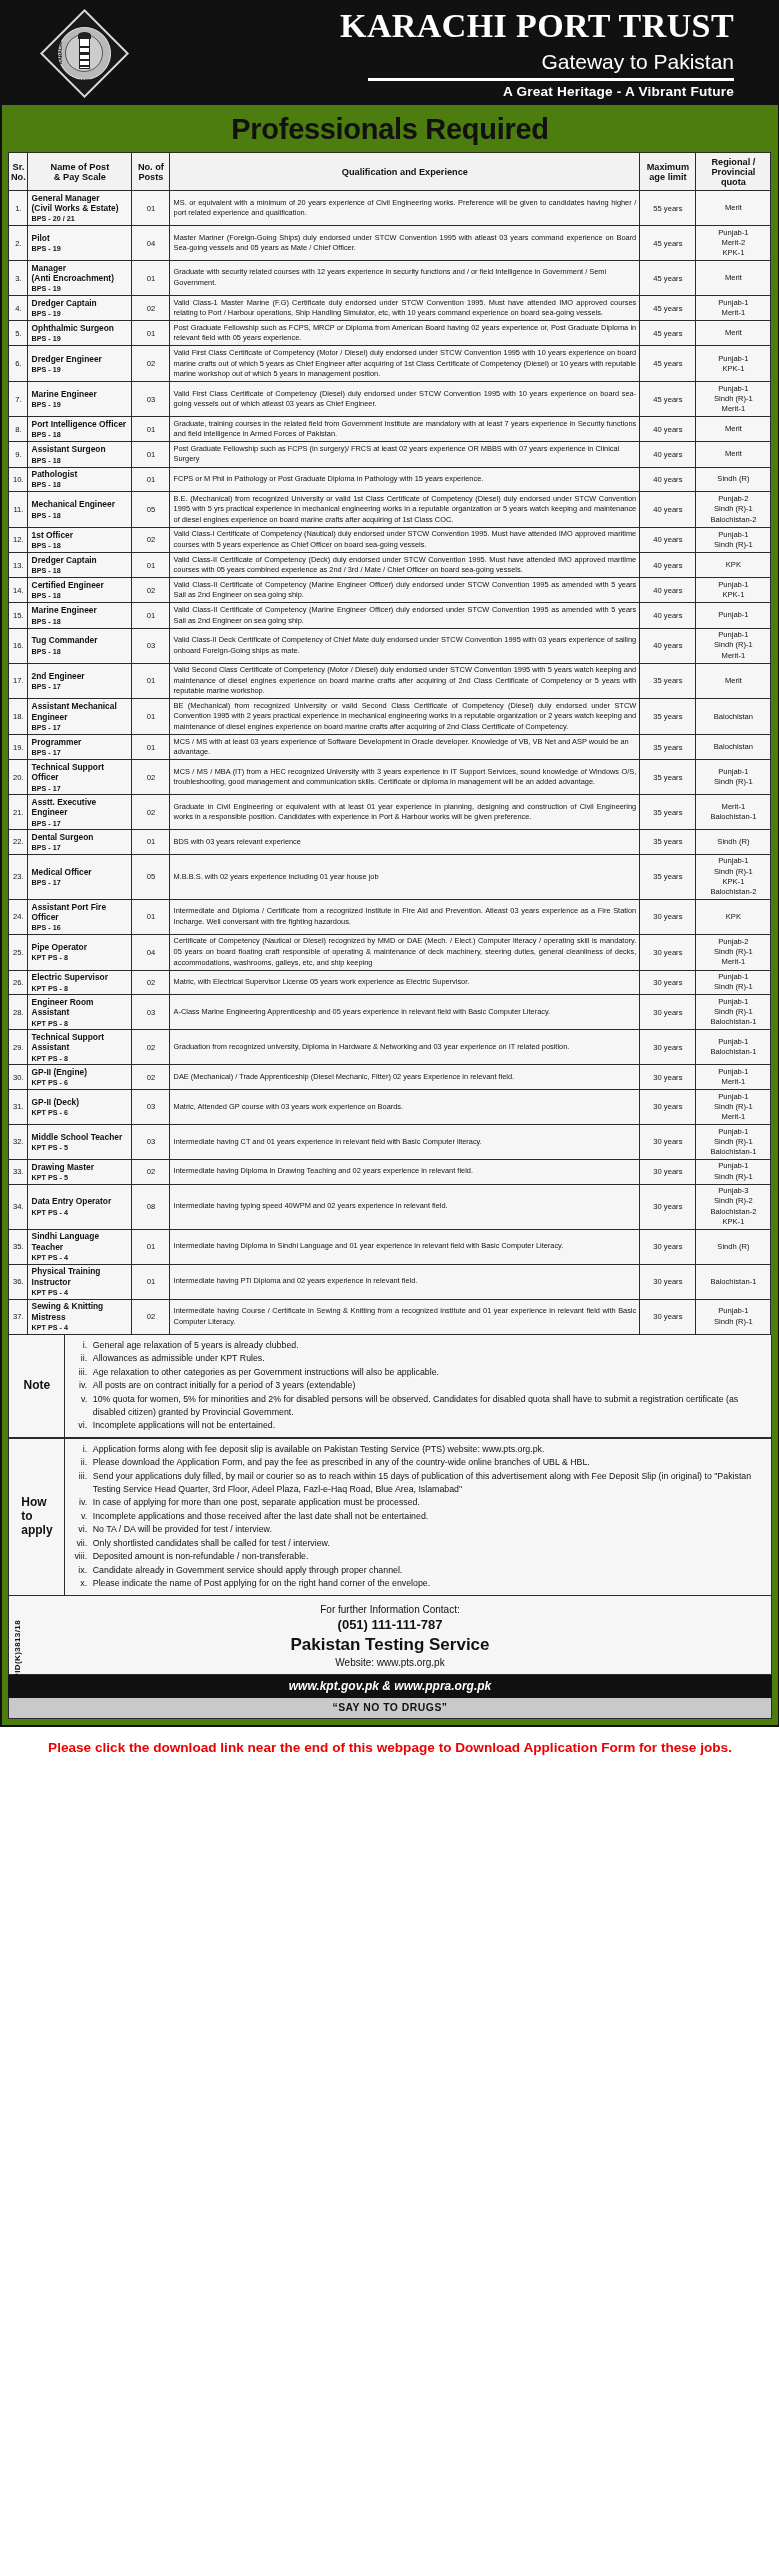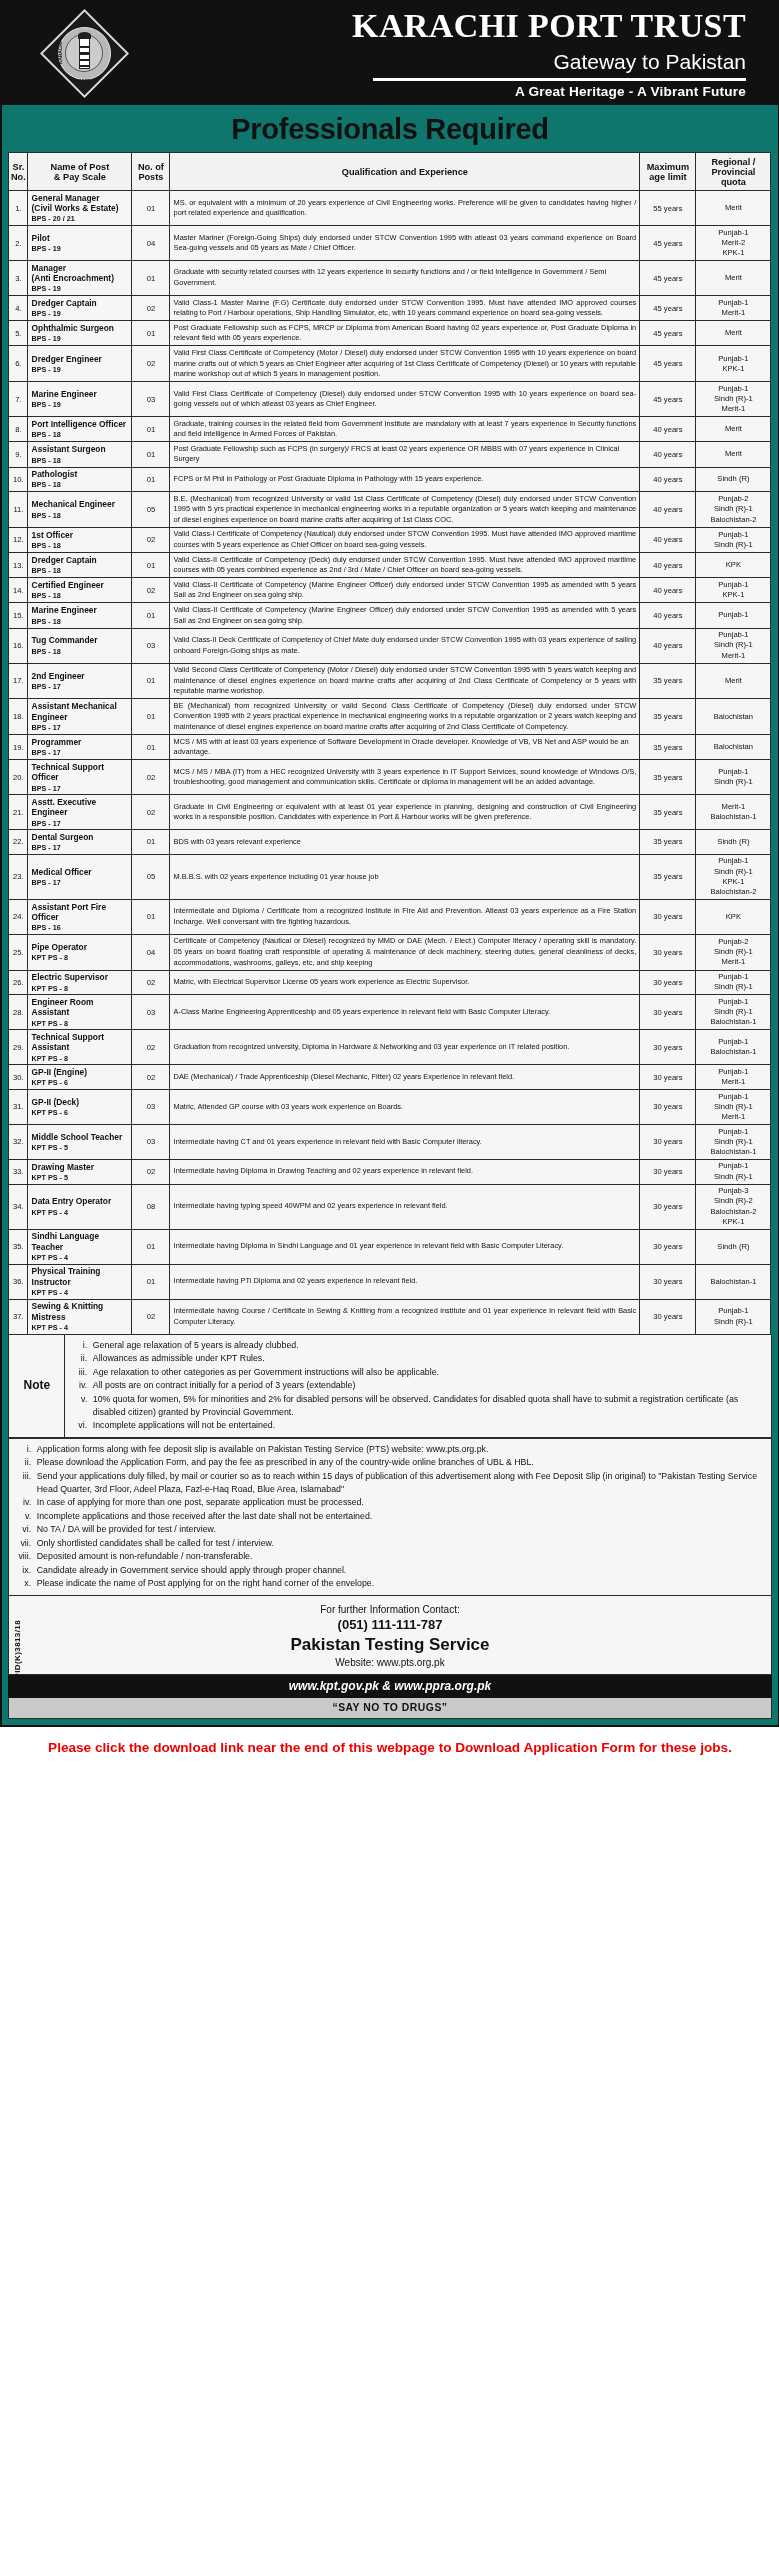--- a/index.html
+++ b/index.html
@@ -74,21 +74,21 @@
   }
   .logo .lbl {
     position:absolute; color:#1a1a1a; font-size:4.8px; font-weight:bold;
     font-family:"Liberation Sans", sans-serif;
   }
   .logo .lbl-top   { left:50%; transform:translateX(-50%); top:13.6px; }
   .logo .lbl-bot   { left:50%; transform:translateX(-50%); bottom:13px; }
   .logo .lbl-left  { left:8px; top:50%; transform:translateY(-50%) rotate(-90deg); }
   .logo .lbl-right { right:8px; top:50%; transform:translateY(-50%) rotate(90deg); }
 
-  .header-text { flex: 1; padding-right: 32px; }
+  .header-text { flex: 1; padding-right: 44px; }
   .kpt-title {
     color:#ffffff;
     font-family:"Liberation Serif", serif;
     font-weight: bold;
     font-size: 34px;
     letter-spacing: 0.4px;
     line-height: 1;
     text-align: right;
     margin-top: 1.6px;
   }
@@ -108,21 +108,21 @@
     font-size: 13.6px;
     font-weight: bold;
     text-align: right;
     letter-spacing: 0.2px;
   }
 
   
   .body-frame {
     border: 2.4px solid #111;
     border-top: 1.6px solid #111;
-    background:#0f766e;
+    background:#4d7c0f;
     padding: 0;
   }
   .pro-title {
     text-align:center;
     font-size: 29px;
     font-weight: bold;
     padding: 8px 0 6.4px;
     letter-spacing: -0.3px;
     font-family:"Liberation Sans", sans-serif;
   }
@@ -608,20 +608,27 @@
             <li>Allowances as admissible under KPT Rules.</li>
             <li>Age relaxation to other categories as per Government instructions will also be applicable.</li>
             <li>All posts are on contract initially for a period of 3 years (extendable)</li>
             <li>10% quota for women, 5% for minorities and 2% for disabled persons will be observed. Candidates for disabled quota shall have to submit a registration certificate (as disabled citizen) granted by Provincial Government.</li>
             <li>Incomplete applications will not be entertained.</li>
           </ol>
       </div>
     </div>
 
     <div class="notes-block apply-block">
+      <div class="notes-label">
+        <div>
+          <div>How</div>
+          <div>to</div>
+          <div>apply</div>
+        </div>
+      </div>
       <div class="notes-list">
         <ol class="roman" id="apply-list">
             <li>Application forms along with fee deposit slip is available on Pakistan Testing Service (PTS) website: www.pts.org.pk.</li>
             <li>Please download the Application Form, and pay the fee as prescribed in any of the country-wide online branches of UBL &amp; HBL.</li>
             <li>Send your applications duly filled, by mail or courier so as to reach within 15 days of publication of this advertisement along with Fee Deposit Slip (in original) to "Pakistan Testing Service Head Quarter, 3rd Floor, Adeel Plaza, Fazl-e-Haq Road, Blue Area, Islamabad"</li>
             <li>In case of applying for more than one post, separate application must be processed.</li>
             <li>Incomplete applications and those received after the last date shall not be entertained.</li>
             <li>No TA / DA will be provided for test / interview.</li>
             <li>Only shortlisted candidates shall be called for test / interview.</li>
             <li>Deposited amount is non-refundable / non-transferable.</li>

